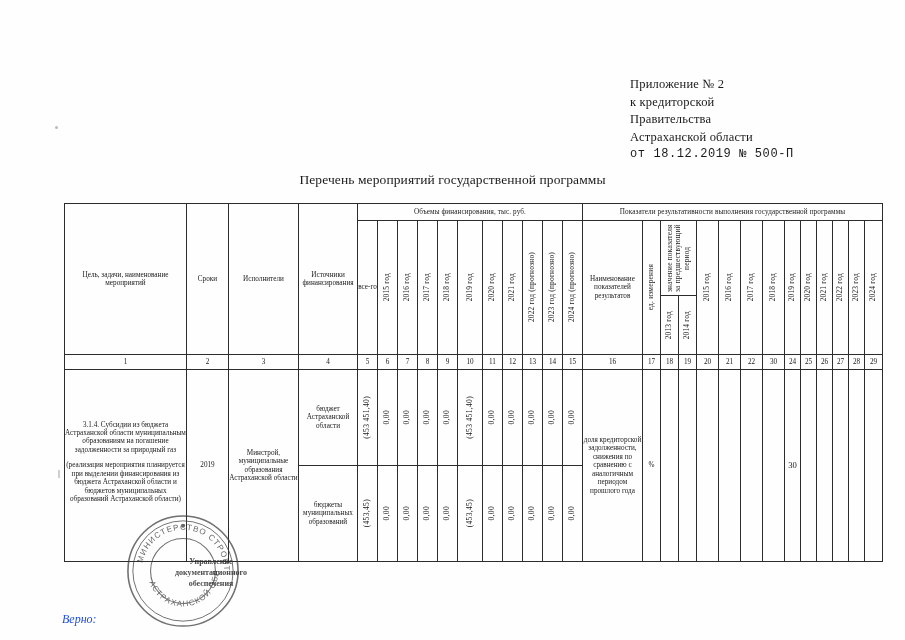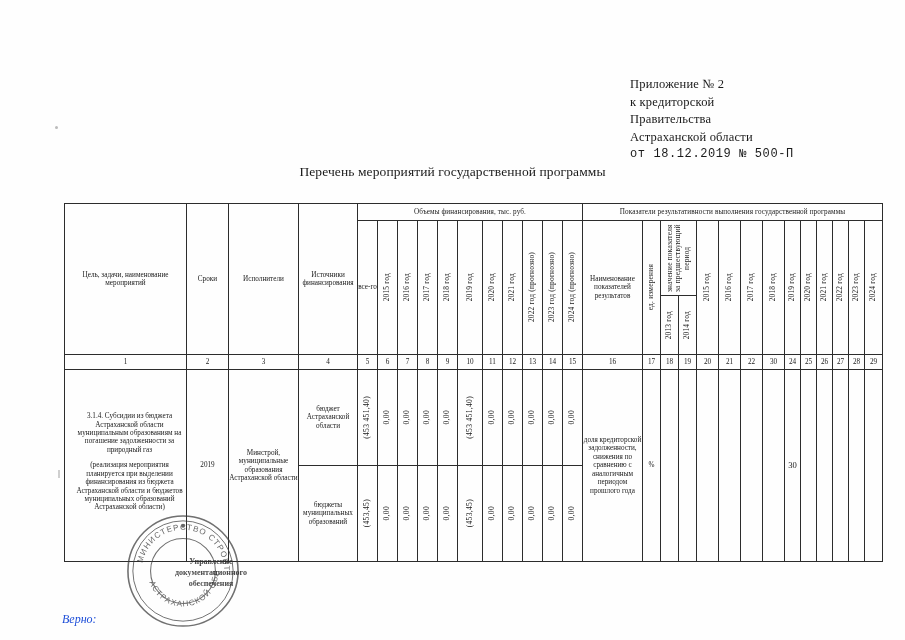--- a/index.html
+++ b/index.html
@@ -16,21 +16,21 @@
     position:absolute;left:618px;top:76px;
     font-size:12.5px;line-height:17.5px;
     letter-spacing:.2px;
     margin-left:12px;
   }
   #appendix-header .typed{
     font-family:"Liberation Mono", monospace;
     font-size:12px;letter-spacing:.6px;
   }
   #doc-title{
-    position:absolute;left:0;top:164px;width:905px;
+    position:absolute;left:0;top:172px;width:905px;
     text-align:center;font-size:13.5px;letter-spacing:.1px;
   }
   
   #grid{
     position:absolute;left:64px;top:203px;
     border-collapse:collapse;
     table-layout:fixed;
   }
   #grid td,#grid th{
     border:1px solid #2c2c2c;
@@ -54,21 +54,21 @@
   }
   .vtext.wrap{white-space:normal;max-height:124px;}
   .hwrap{padding:0 2px;font-size:7.4px;line-height:9px;}
   .numrow td{height:14px;font-size:8.4px;font-family:"Liberation Serif",serif;}
   .bodyrow td{vertical-align:middle;}
   .cell-pad{padding:2px 3px;line-height:9.2px;font-size:7.4px;}
   .left-desc{
     text-align:left;vertical-align:top;
     padding:4px 3px 0 3px;font-size:7.4px;line-height:9.3px;
   }
-  .left-desc p{margin:0 0 7px 8px;}
+  .left-desc p{margin:0 0 7px 0;}
   .money{height:95px;}
   .money .vtext{font-size:7.6px;letter-spacing:.3px;}
   .tall-ind{height:190px;}
   
   #stamp{
     position:absolute;left:124px;top:512px;
     width:118px;height:118px;
     pointer-events:none;opacity:.72;
   }
   #stamp-text{

